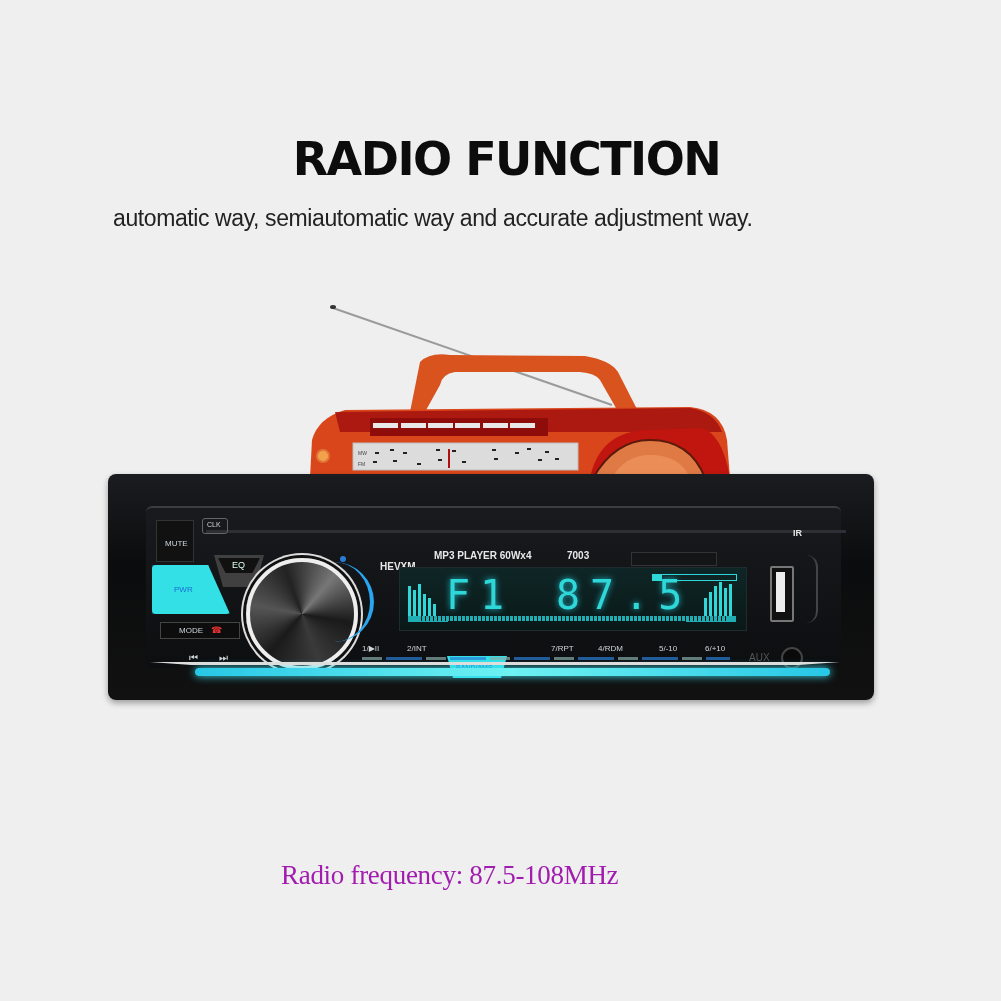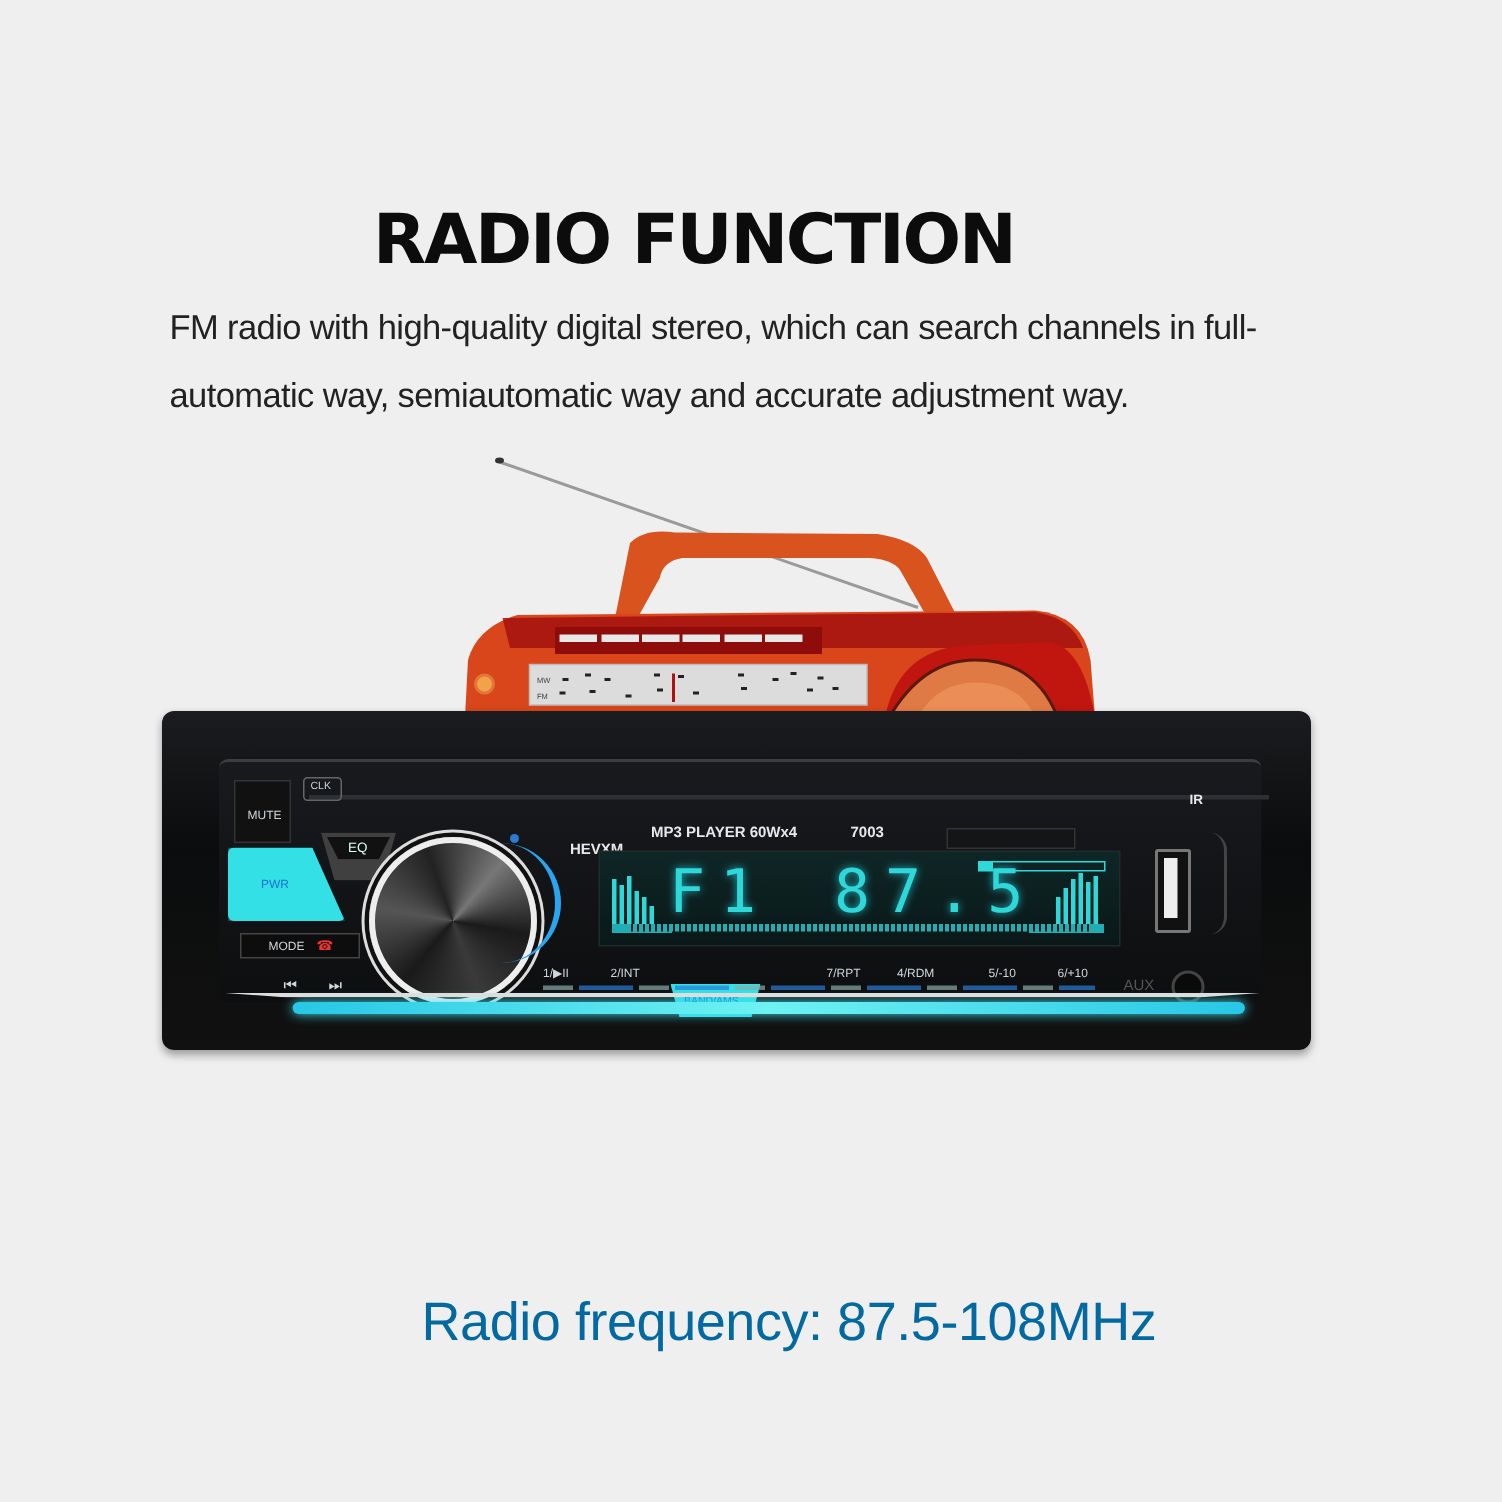--- a/index.html
+++ b/index.html
@@ -1,37 +1,36 @@
 <!DOCTYPE html>
 <html><head>
 <meta charset="utf-8">
 <style>
   html,body{margin:0;padding:0;}
   body{width:1001px;height:1001px;background:#efefef;position:relative;overflow:hidden;font-family:"Liberation Sans",sans-serif;}
-  .title{position:absolute;left:0;top:132px;width:925px;text-align:center;font-family:"DejaVu Sans",sans-serif;font-weight:bold;font-size:46px;letter-spacing:-1.5px;color:#0c0c0c;}
+  .title{position:absolute;left:0;top:132px;width:925px;text-align:center;font-family:"DejaVu Sans",sans-serif;font-weight:bold;font-size:46px;letter-spacing:-1.5px;color:#0c0c0c;padding-left:44px;}
   .desc{position:absolute;left:113px;top:196px;width:800px;font-family:"Liberation Sans",sans-serif;font-size:23px;line-height:45px;color:#222;letter-spacing:-0.4px;}
-  .footer{position:absolute;left:281px;top:860px;font-family:Liberation Sans, sans-serif;font-size:36px;color:#0369a1;letter-spacing:-0.3px;}
+  .footer{position:absolute;left:281px;top:860px;font-family:Liberation Serif, serif;font-size:27px;color:#a21caf;letter-spacing:-0.3px;}
   
   .boom{position:absolute;left:0;top:0;width:1001px;height:1001px;pointer-events:none;}
   
   .unit{position:absolute;left:108px;top:474px;width:766px;height:226px;border-radius:8px;background:linear-gradient(#1a1c1f,#0b0c0d 40%,#111 100%);box-shadow:0 3px 6px rgba(0,0,0,.35);}
   .face{position:absolute;left:38px;top:32px;width:695px;height:160px;border-radius:6px;background:linear-gradient(#181a1d,#0d0e10);border-top:2px solid #3a3d42;}
   .slot{position:absolute;left:60px;top:22px;width:640px;height:3px;background:#2c2f33;}
   .lbl{position:absolute;color:#e8e8e8;font-family:"Liberation Sans",sans-serif;font-weight:bold;white-space:nowrap;}
   .btnlbl{position:absolute;color:#cfd6dc;font-family:"Liberation Sans",sans-serif;font-size:8px;white-space:nowrap;}
   .lcd{position:absolute;left:376px;top:567px;width:346px;height:62px;background:linear-gradient(#0f2626,#0a1818);border:1px solid #1f2c2e;margin-left:23px;}
   .lcdtext{position:absolute;left:46px;top:4px;font-family:"DejaVu Sans Mono",monospace;font-size:40px;color:#2fd8d8;letter-spacing:10px;text-shadow:0 0 6px #1fb8c8;}
   .glow{position:absolute;left:195px;top:668px;width:635px;height:8px;background:linear-gradient(90deg,#27c7e6,#6ef2f2 50%,#27c7e6);border-radius:4px;box-shadow:0 0 8px #3ee0f0;}
 </style>
 </head>
 <body>
 
 <div class="title">RADIO FUNCTION</div>
 <div class="desc">
-  <div>FM radio with high-quality digital stereo, which can search channels in full-</div>
   <div>automatic way, semiautomatic way and accurate adjustment way.</div>
 </div>
 
 <svg class="boom" viewBox="0 0 1001 1001">
 
   <line x1="333" y1="308" x2="612" y2="405" stroke="#9a9a9a" stroke-width="2"></line>
   <ellipse cx="333" cy="307" rx="3" ry="2" fill="#333"></ellipse>
 
   <path d="M420 362 Q430 352 450 355 L585 356 Q610 360 618 372 L640 415 L620 415 L600 380 Q595 373 580 372 L455 372 Q442 374 440 385 L425 412 L410 412 Z" fill="#d9531f"></path>
 

